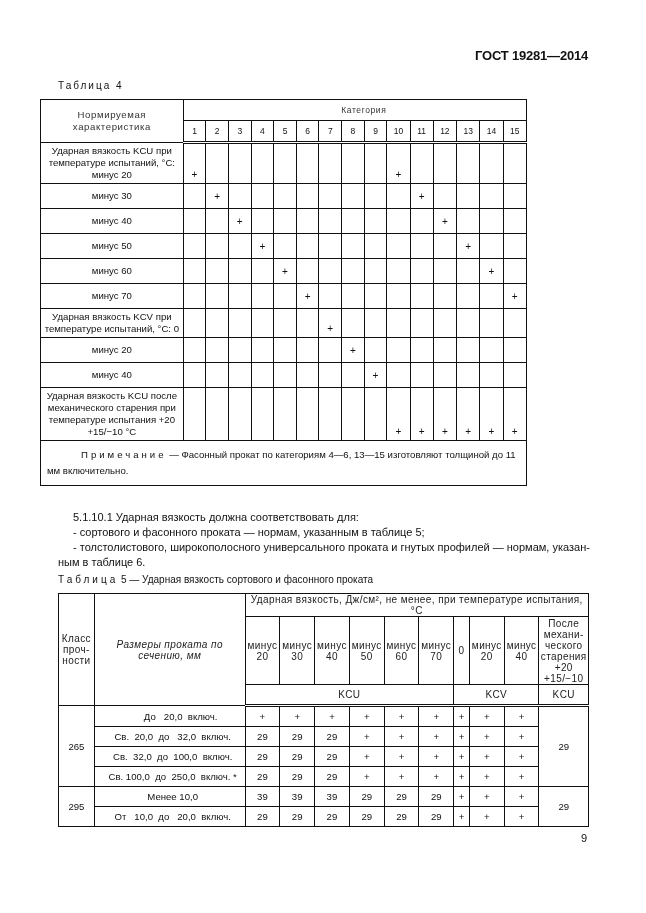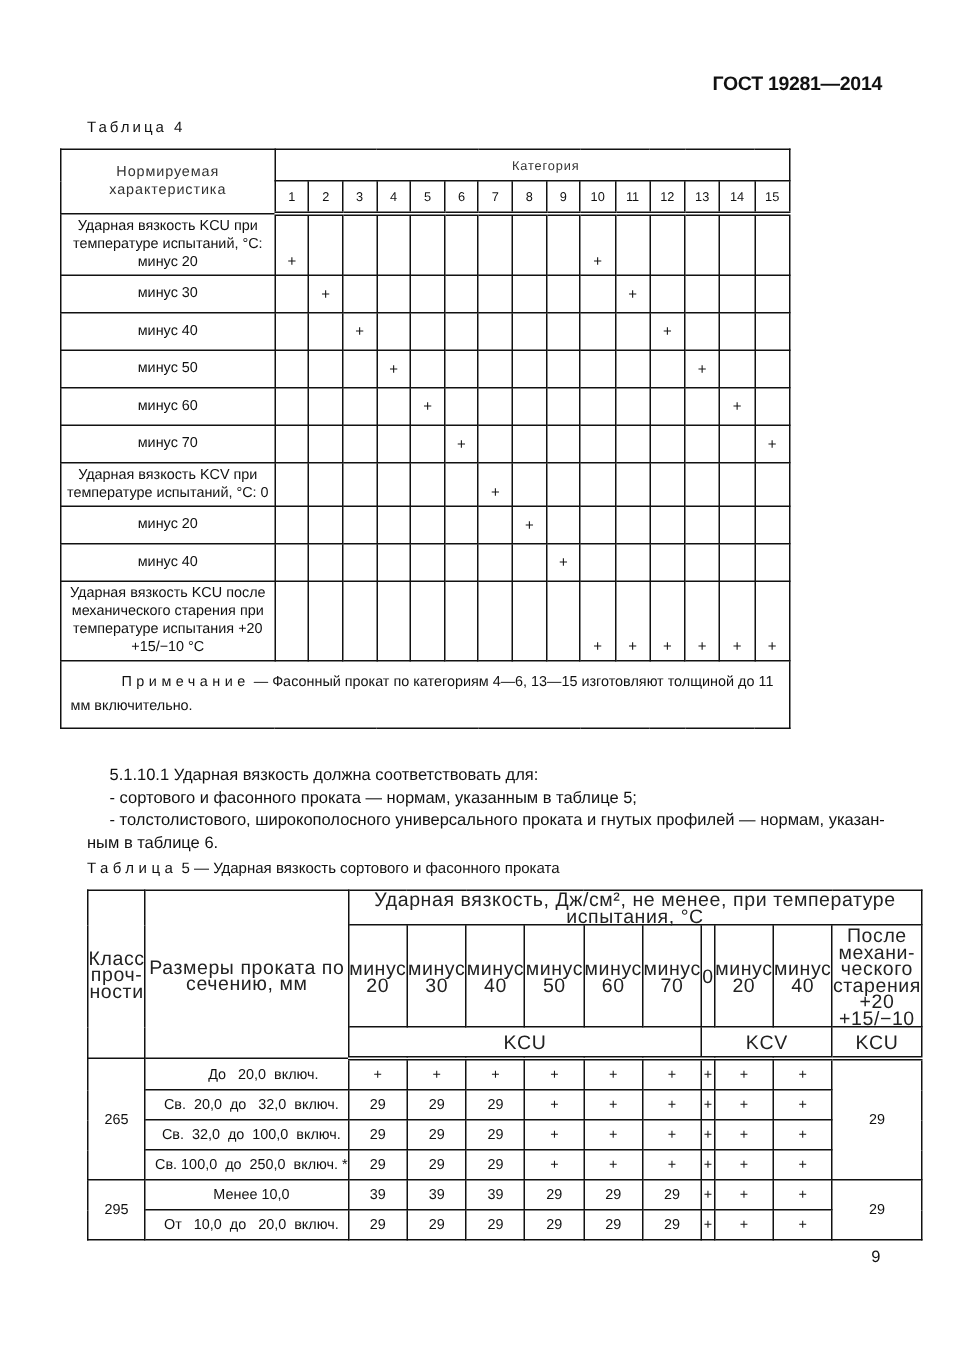--- a/index.html
+++ b/index.html
@@ -13,21 +13,21 @@
   #t4 .hl{font-size:8.5px;letter-spacing:0.6px;color:#333;padding-left:18px;}
   #t4 .lbl{width:148px;font-size:9.6px;line-height:12px;padding:2px 3px;}
   #t4 .num{font-size:8.5px;width:25px;}
   #t4 tr.dbl td{border-bottom:3px double #111;}
   #t4 td.bot{vertical-align:bottom;padding-bottom:3px;}
   .note{text-align:left !important;font-size:9.6px;padding:6px 6px !important;line-height:16px;}
   .note .sp{letter-spacing:3px;padding-left:12px;}
   .para{position:absolute;left:73px;font-size:11px;line-height:15px;}
   #t5{left:58px;top:593px;width:531px;}
   #t5 td{height:19px;font-size:9.6px;}
-  #t5 .hh{font-size:13px;letter-spacing:0.4px;line-height:11px;color:#222;}
+  #t5 .hh{font-size:10px;letter-spacing:0.4px;line-height:11px;color:#222;}
   #t5 tr.dbl td{border-bottom:3px double #111;}
   .sz{text-align:center;padding-left:6px !important;white-space:pre;}
   .pg{position:absolute;right:59px;top:832px;font-size:11px;}
 </style>
 </head>
 <body>
 
 <div class="hdr">ГОСТ 19281—2014</div>
 <div class="cap" style="left:58px;top:80px;text-align:center;">Таблица 4</div>
 
@@ -248,21 +248,21 @@
 <div class="para" style="top:525px;">- сортового и фасонного проката — нормам, указанным в таблице 5;</div>
 <div class="para" style="top:540px;">- толстолистового, широкополосного универсального проката и гнутых профилей — нормам, указан-</div>
 <div class="para" style="top:555px;left:58px;">ным в таблице 6.</div>
 
 <div class="cap" style="left:58px;top:574px;letter-spacing:0;"><span style="letter-spacing:3px">Таблица</span><span> 5 — Ударная вязкость сортового и фасонного проката</span></div>
 
 <table id="t5">
   <tbody>
       <tr>
     <td class="hh" rowspan="3" style="width:33px;">Класс проч-ности</td>
-    <td class="hh" rowspan="3" style="width:142px;">Размеры проката по сечению, мм</td>
+    <td class="hh" rowspan="3" style="width:142px;font-style:italic;">Размеры проката по сечению, мм</td>
     <td class="hh" colspan="10" style="height:22px;">Ударная вязкость, Дж/см², не менее, при температуре испытания, °С</td>
   </tr>
   <tr id="t5temps" style="height:68px;">
         <td class="hh" style="width: 32px;">минус 20</td>
         <td class="hh" style="width: 32px;">минус 30</td>
         <td class="hh" style="width: 32px;">минус 40</td>
         <td class="hh" style="width: 32px;">минус 50</td>
         <td class="hh" style="width: 32px;">минус 60</td>
         <td class="hh" style="width: 32px;">минус 70</td>
         <td class="hh" style="width: 14px;">0</td>

